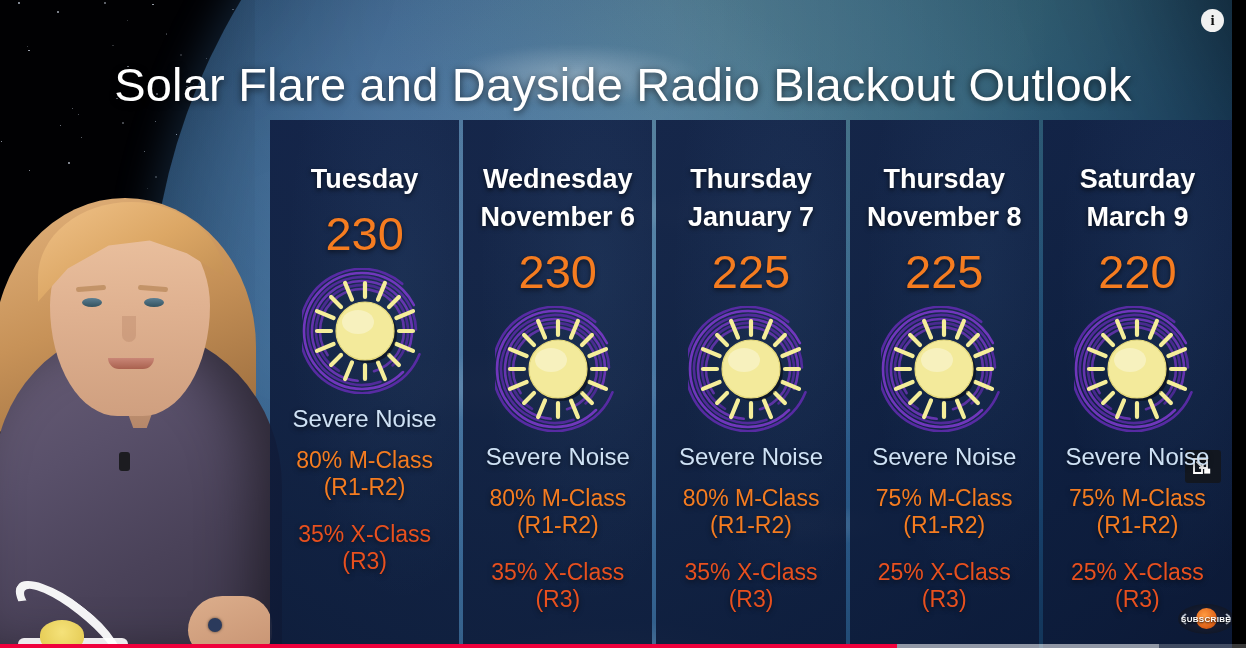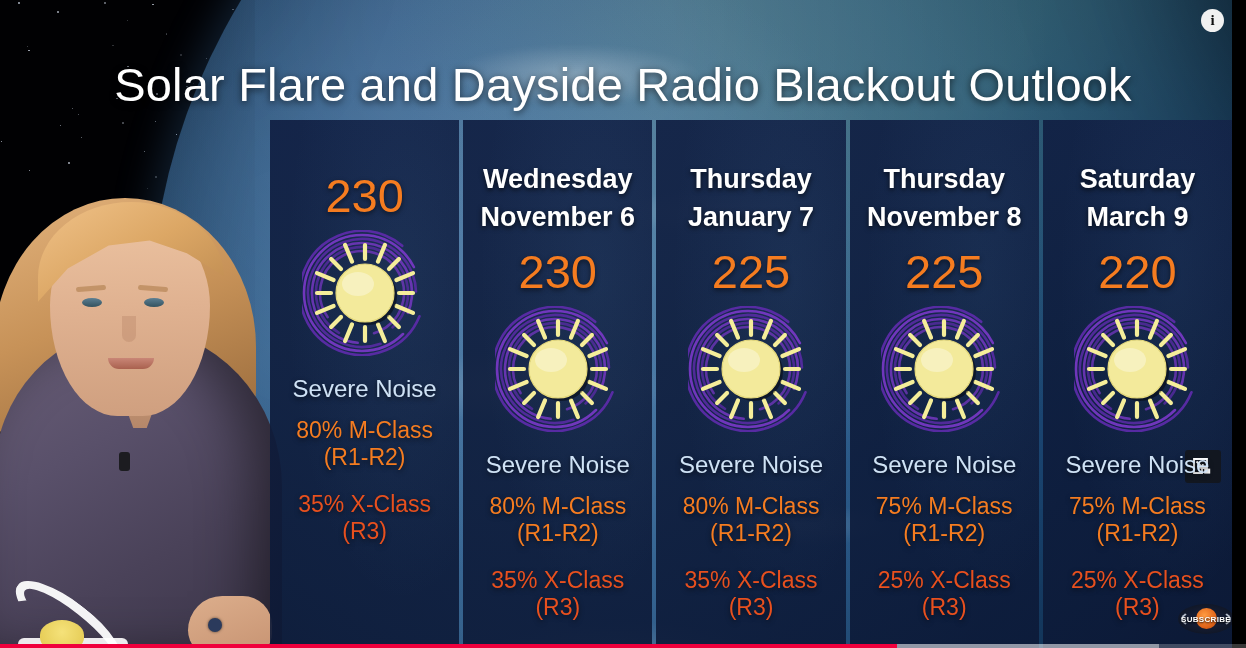--- a/index.html
+++ b/index.html
@@ -145,21 +145,21 @@
     position:relative; z-index:2;
     color:#F57C20; font-size:47px; font-weight:500; line-height:56px;
     margin-top:8px; text-shadow:0 2px 5px rgba(0,0,0,.55);
   }
 
   .sunwrap { position:relative; z-index:2; height:130px; margin-top:6px; }
   .sun-svg { display:block; margin:0 auto; }
 
   .noise {
     position:relative; z-index:2;
-    color:#cfe2f5; font-size:24px; line-height:30px; margin-top:14px;
+    color:#cfe2f5; font-size:24px; line-height:30px; margin-top:6px;
     text-shadow:0 2px 5px rgba(0,0,0,.6);
     text-align:center;
   }
   .mclass {
     position:relative; z-index:2;
     color:#F57C20; font-size:23px; line-height:27px; margin-top:13px;
     text-shadow:0 2px 5px rgba(0,0,0,.55);
   }
   .xclass {
     position:relative; z-index:2;
@@ -407,20 +407,21 @@
   <div class="logo">
     <div class="logo-base"></div>
     <div class="logo-sun"></div>
     <div class="logo-swoosh"></div>
   </div>
 
   <div class="title">Solar Flare and Dayside Radio Blackout Outlook</div>
 
   <div class="board" id="board">
       <div class="panel">
+        <div class="day">Tuesday</div>
         <div class="flux">230</div>
         <div class="sunwrap">
           <svg width="126" height="126" viewBox="0 0 126 126" class="sun-svg">
             <circle cx="60" cy="63" r="62" fill="none" stroke="#5b2ba8" stroke-width="2.6" opacity="0.95" stroke-dasharray="311.6459912361075 999" transform="rotate(22 60 63)" stroke-linecap="round"></circle>
             <circle cx="60" cy="63" r="58" fill="none" stroke="#7a38c9" stroke-width="2.6" opacity="0.9" stroke-dasharray="291.5397982531328 999" transform="rotate(45 60 63)" stroke-linecap="round"></circle>
             <circle cx="60" cy="63" r="54" fill="none" stroke="#5b2ba8" stroke-width="2.6" opacity="0.85" stroke-dasharray="271.4336052701581 999" transform="rotate(70 60 63)" stroke-linecap="round"></circle>
             <circle cx="60" cy="63" r="50" fill="none" stroke="#7a38c9" stroke-width="2.6" opacity="0.8" stroke-dasharray="251.32741228718348 999" transform="rotate(95 60 63)" stroke-linecap="round"></circle>
             <circle cx="60" cy="63" r="46" fill="none" stroke="#5b2ba8" stroke-width="2.6" opacity="0.75" stroke-dasharray="231.22121930420877 999" transform="rotate(120 60 63)" stroke-linecap="round"></circle>
             <circle cx="60" cy="63" r="42" fill="none" stroke="#7a38c9" stroke-width="2.6" opacity="0.7" stroke-dasharray="211.11502632123413 999" transform="rotate(145 60 63)" stroke-linecap="round"></circle>
             <line x1="63.0" y1="29.0" x2="63.0" y2="15.0" stroke="#f5ee9a" stroke-width="4.2" stroke-linecap="round"></line>

